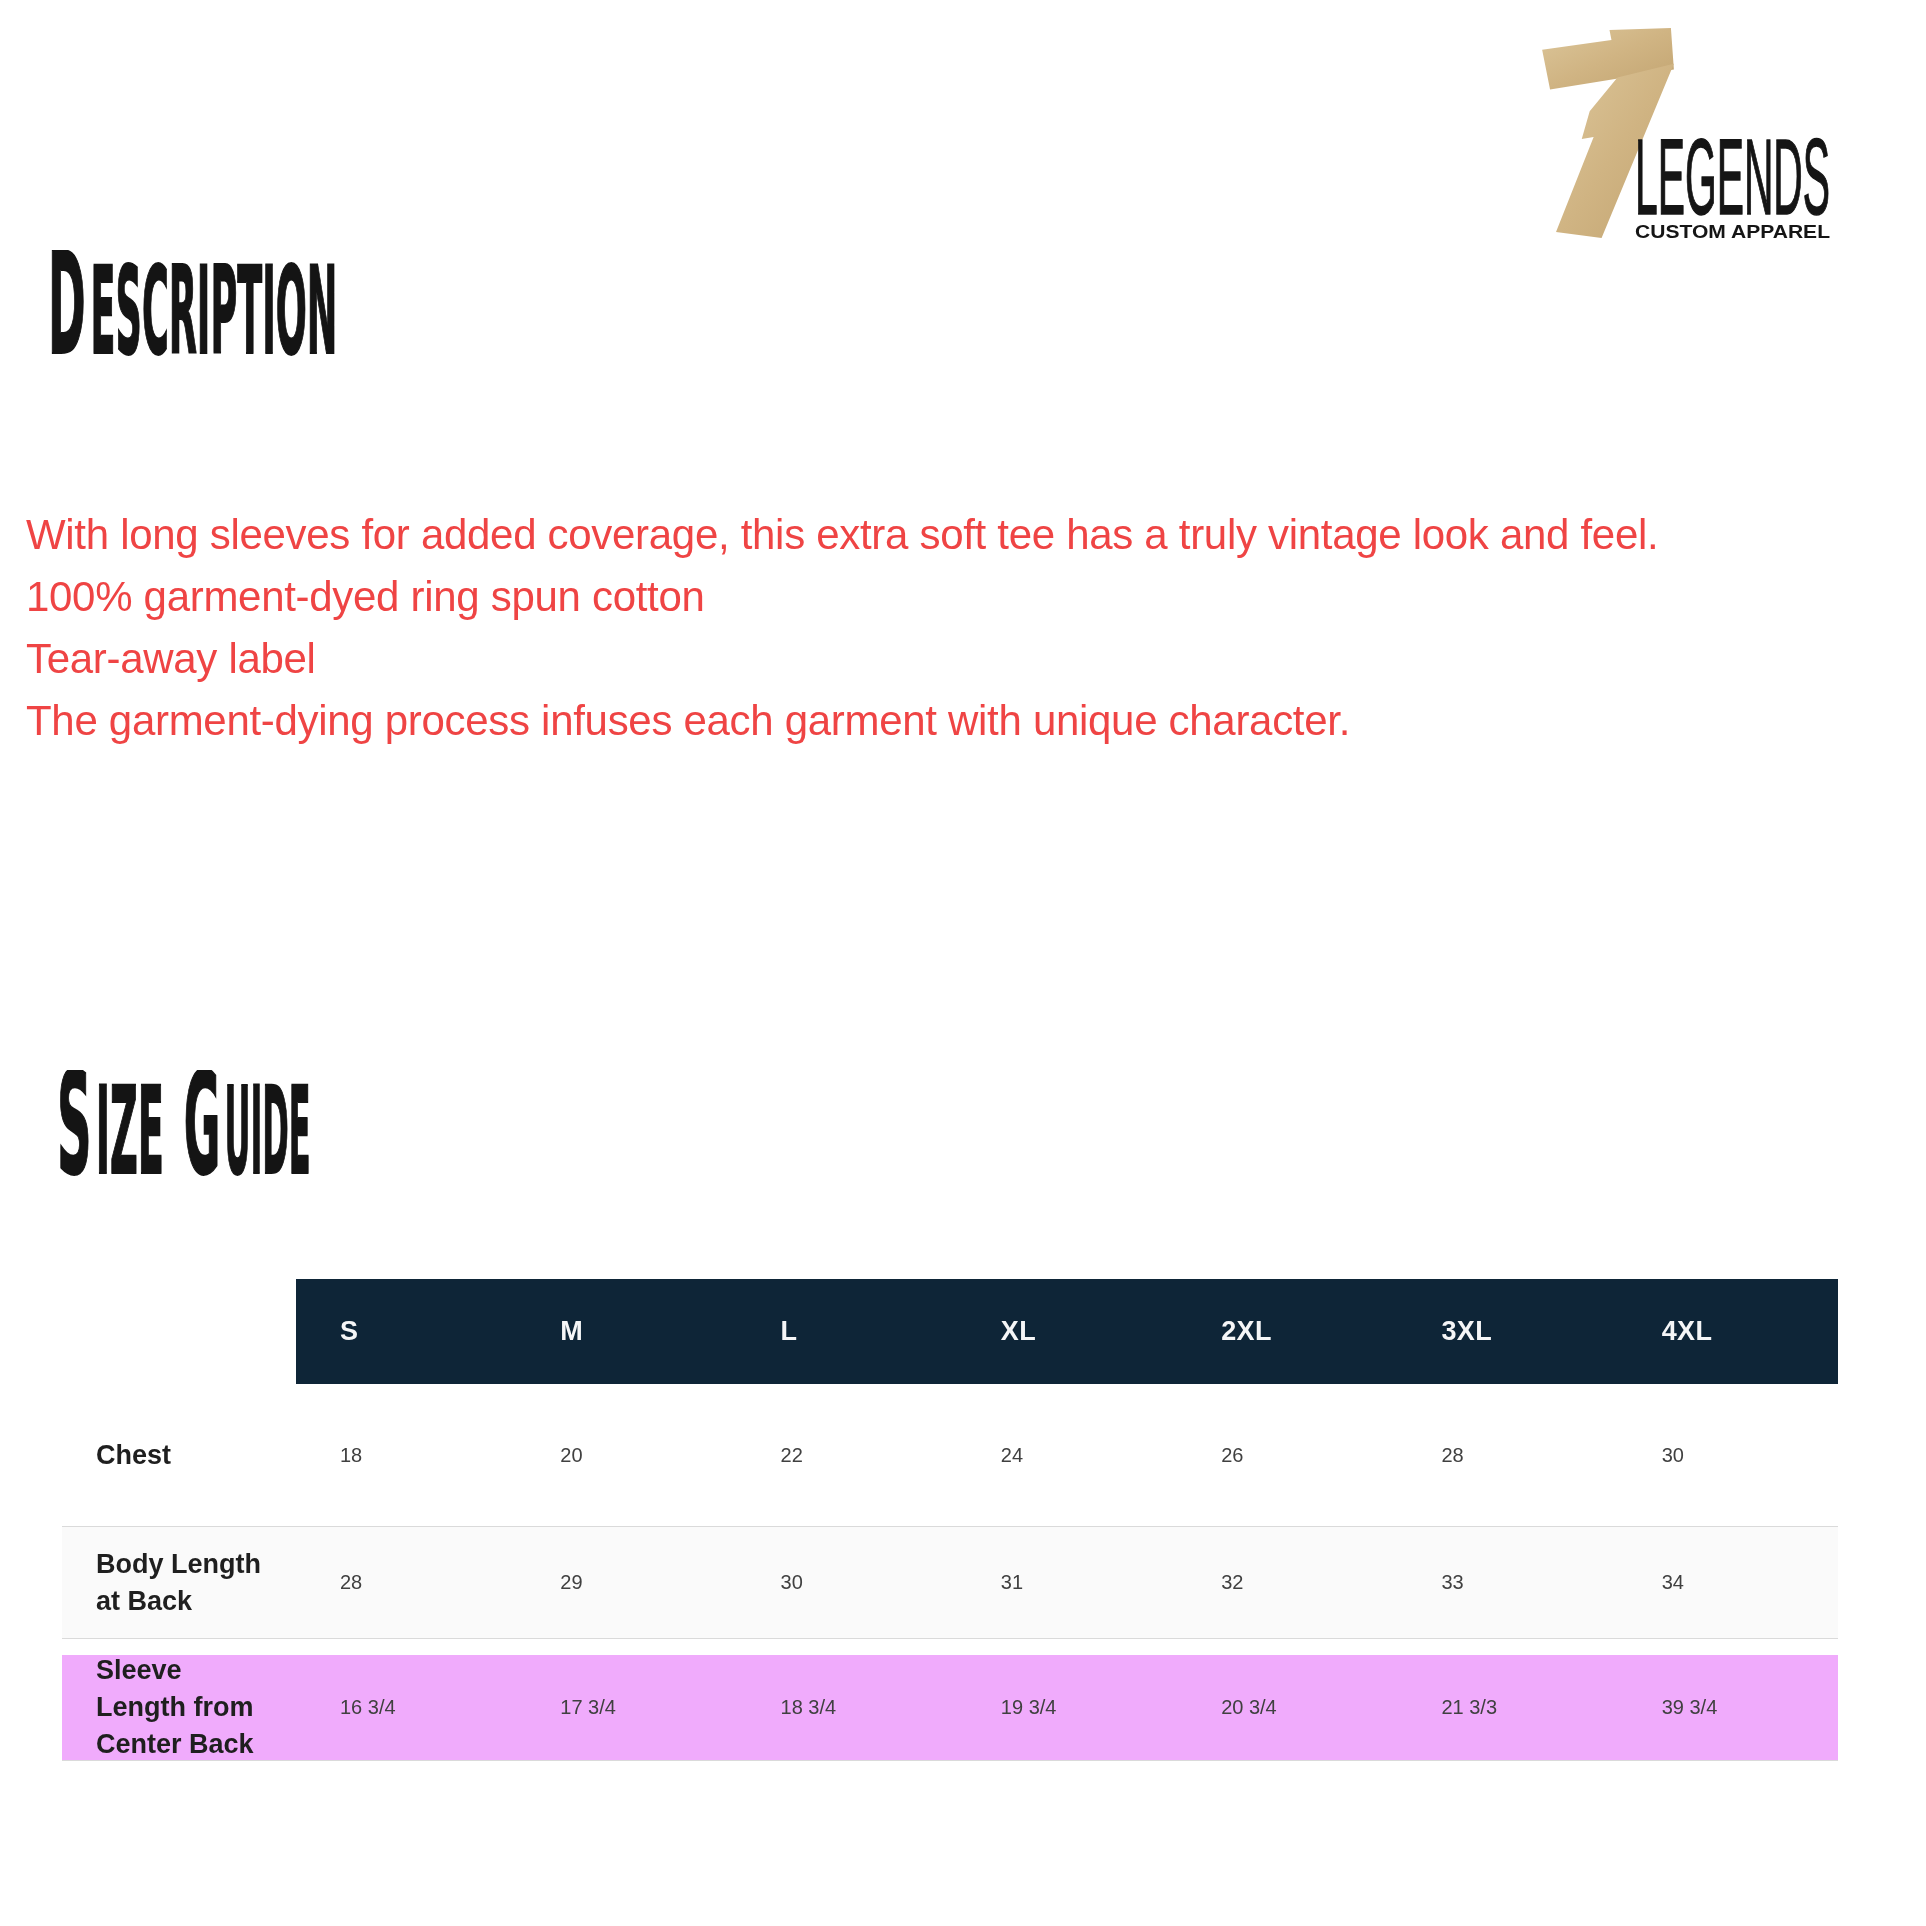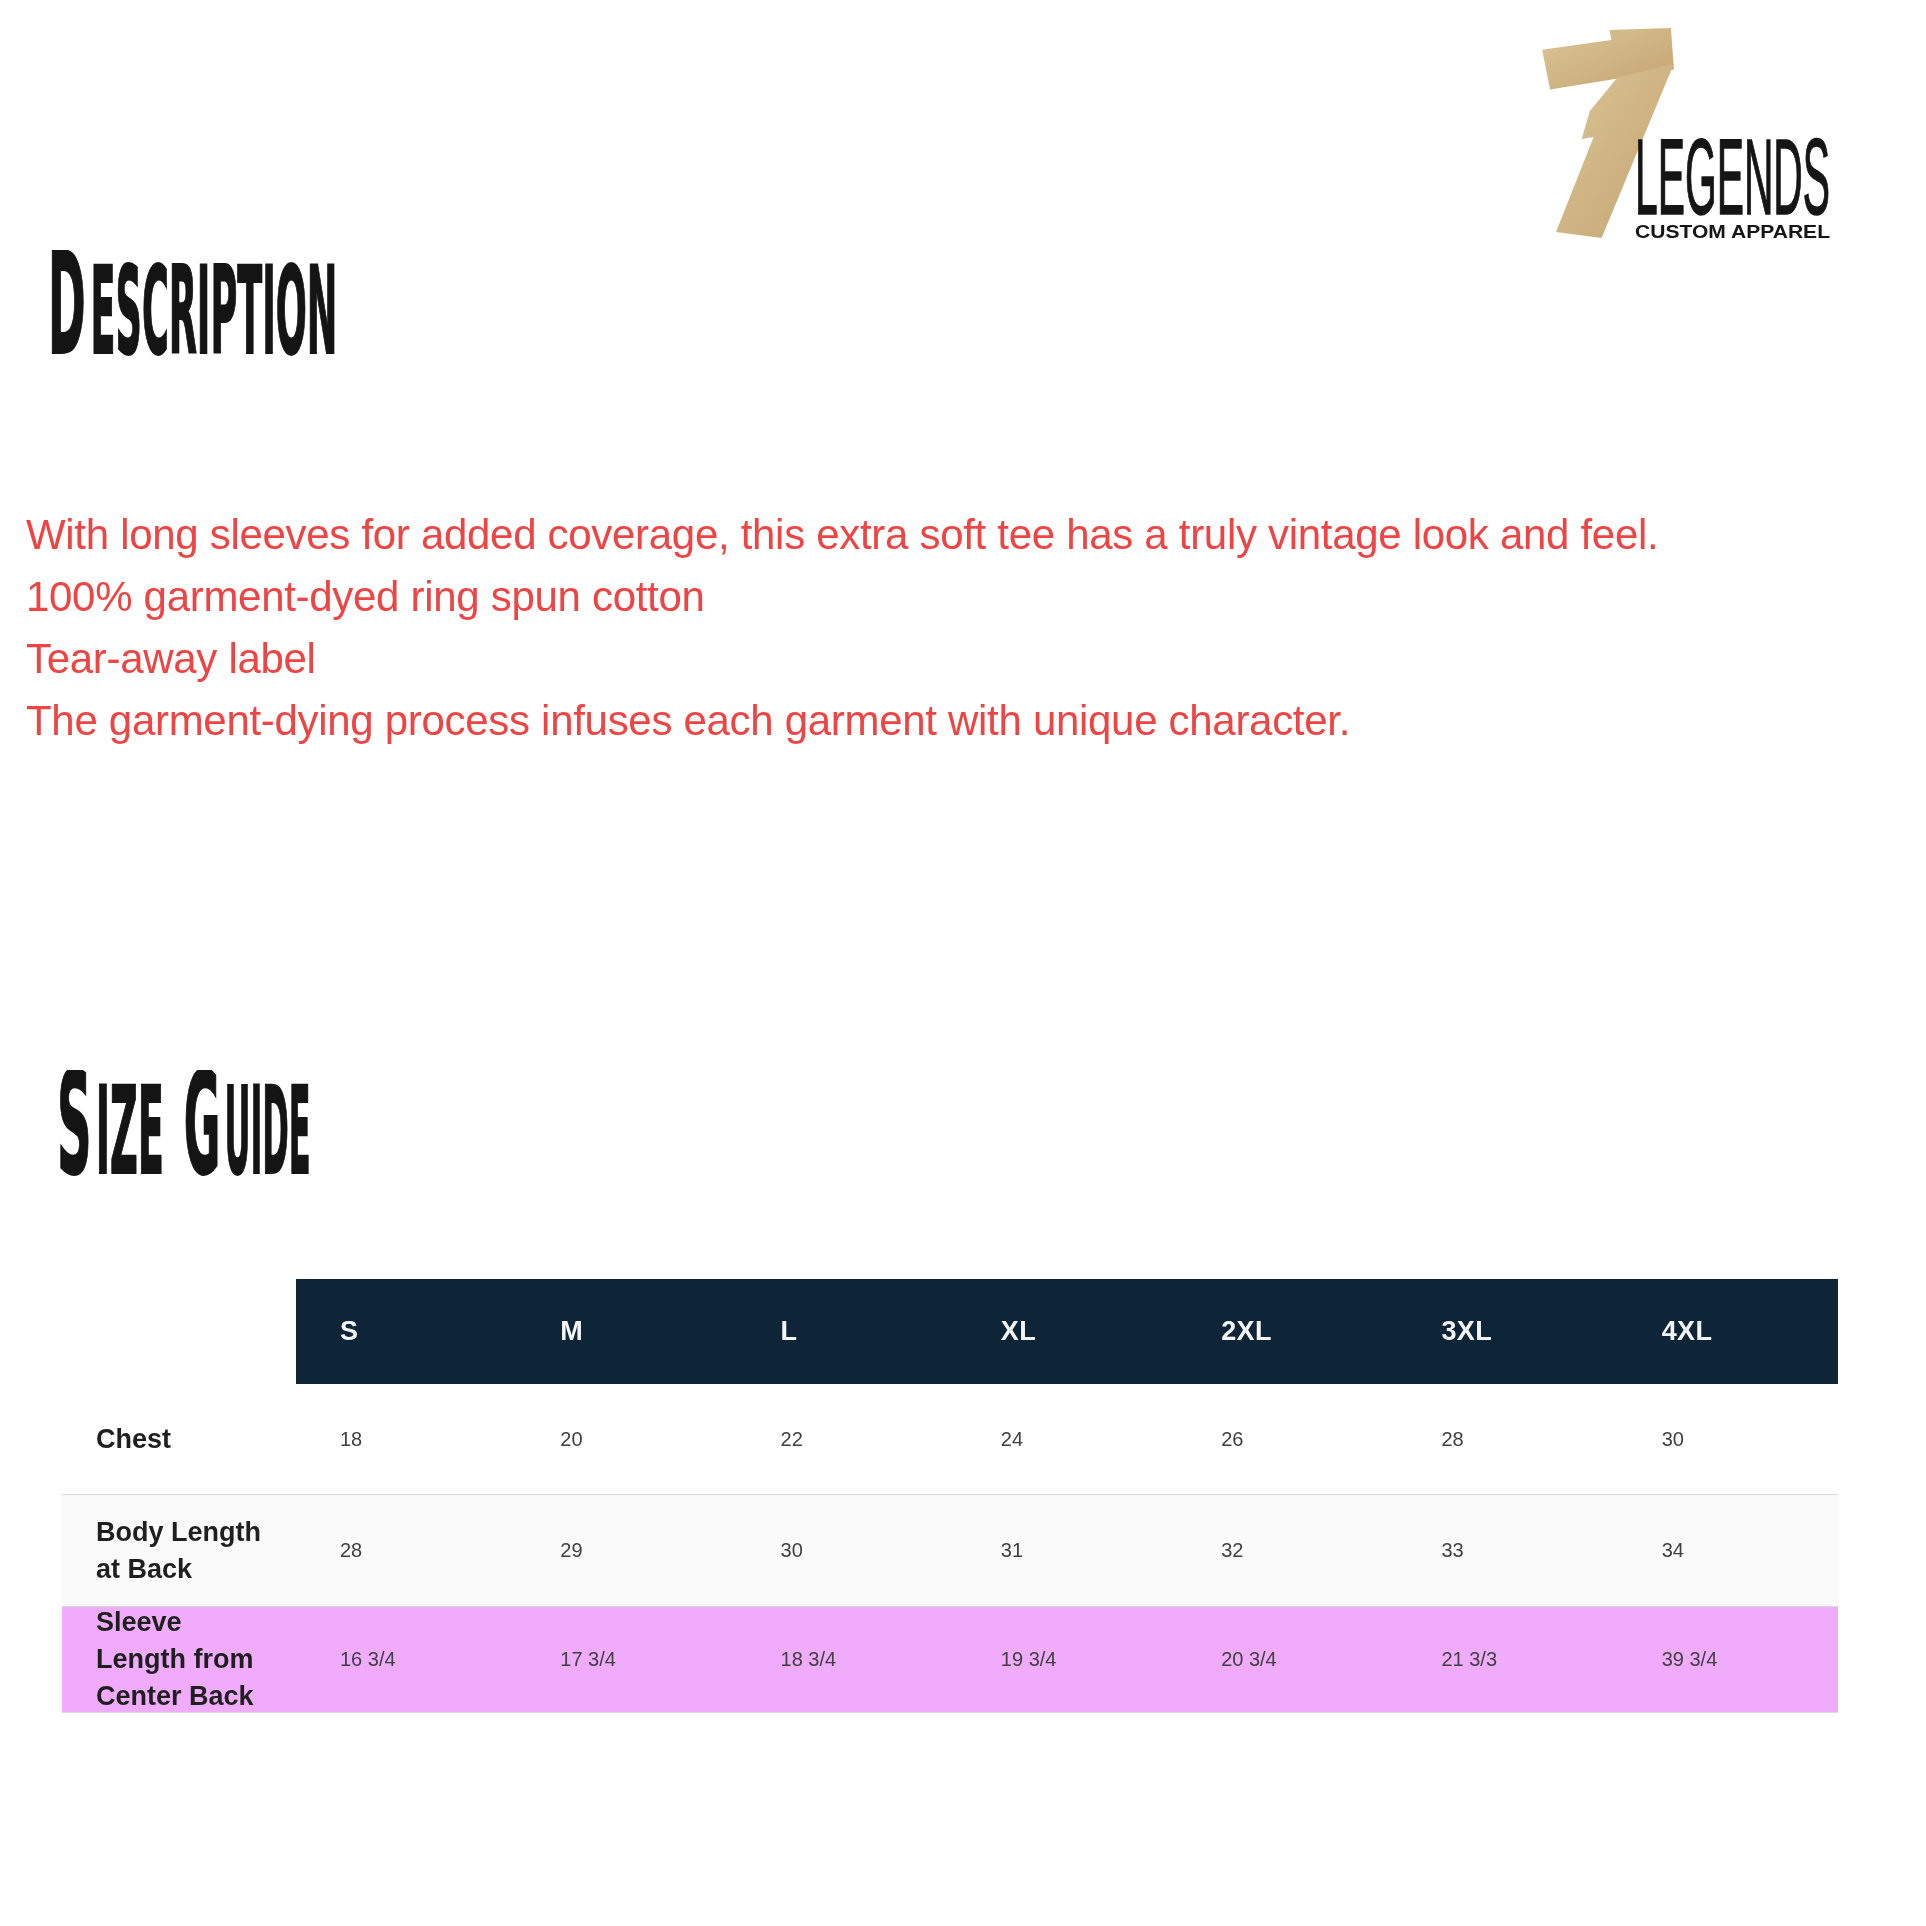--- a/index.html
+++ b/index.html
@@ -31,21 +31,21 @@
 
   
   .size-table { position:absolute; left:62px; top:1279px; width:1776px; font-size:28px; }
   .st-header { display:flex; height:105px; }
   .st-spacer { width:234px; }
   .st-navy   { flex:1; display:flex; background:#0e2537; }
   .st-hcell  {
     flex:1; display:flex; align-items:center; padding-left:44px; box-sizing:border-box;
     color:#f5f6f7; font-weight:bold; font-size:27px; letter-spacing:0.4px;
   }
-  .st-row   { display:flex; }
+  .st-row   { display:flex;margin-top:16px; }
   .row-chest  { height:110px; background:#ffffff; }
   .row-body   { height:111px; background:#fafafa; border-top:1px solid #dadada; border-bottom:1px solid #dadada; }
   .row-sleeve { height:105px; background:#f0abfc; border-bottom:1px solid #dadada; }
   .st-label {
     width:234px; box-sizing:border-box; padding-left:34px;
     display:flex; align-items:center;
     font-weight:bold; font-size:27px; color:#1f1f1f; line-height:37px;
   }
   .st-label .wrap { display:inline-block; max-width:170px; }
   .st-cell {

